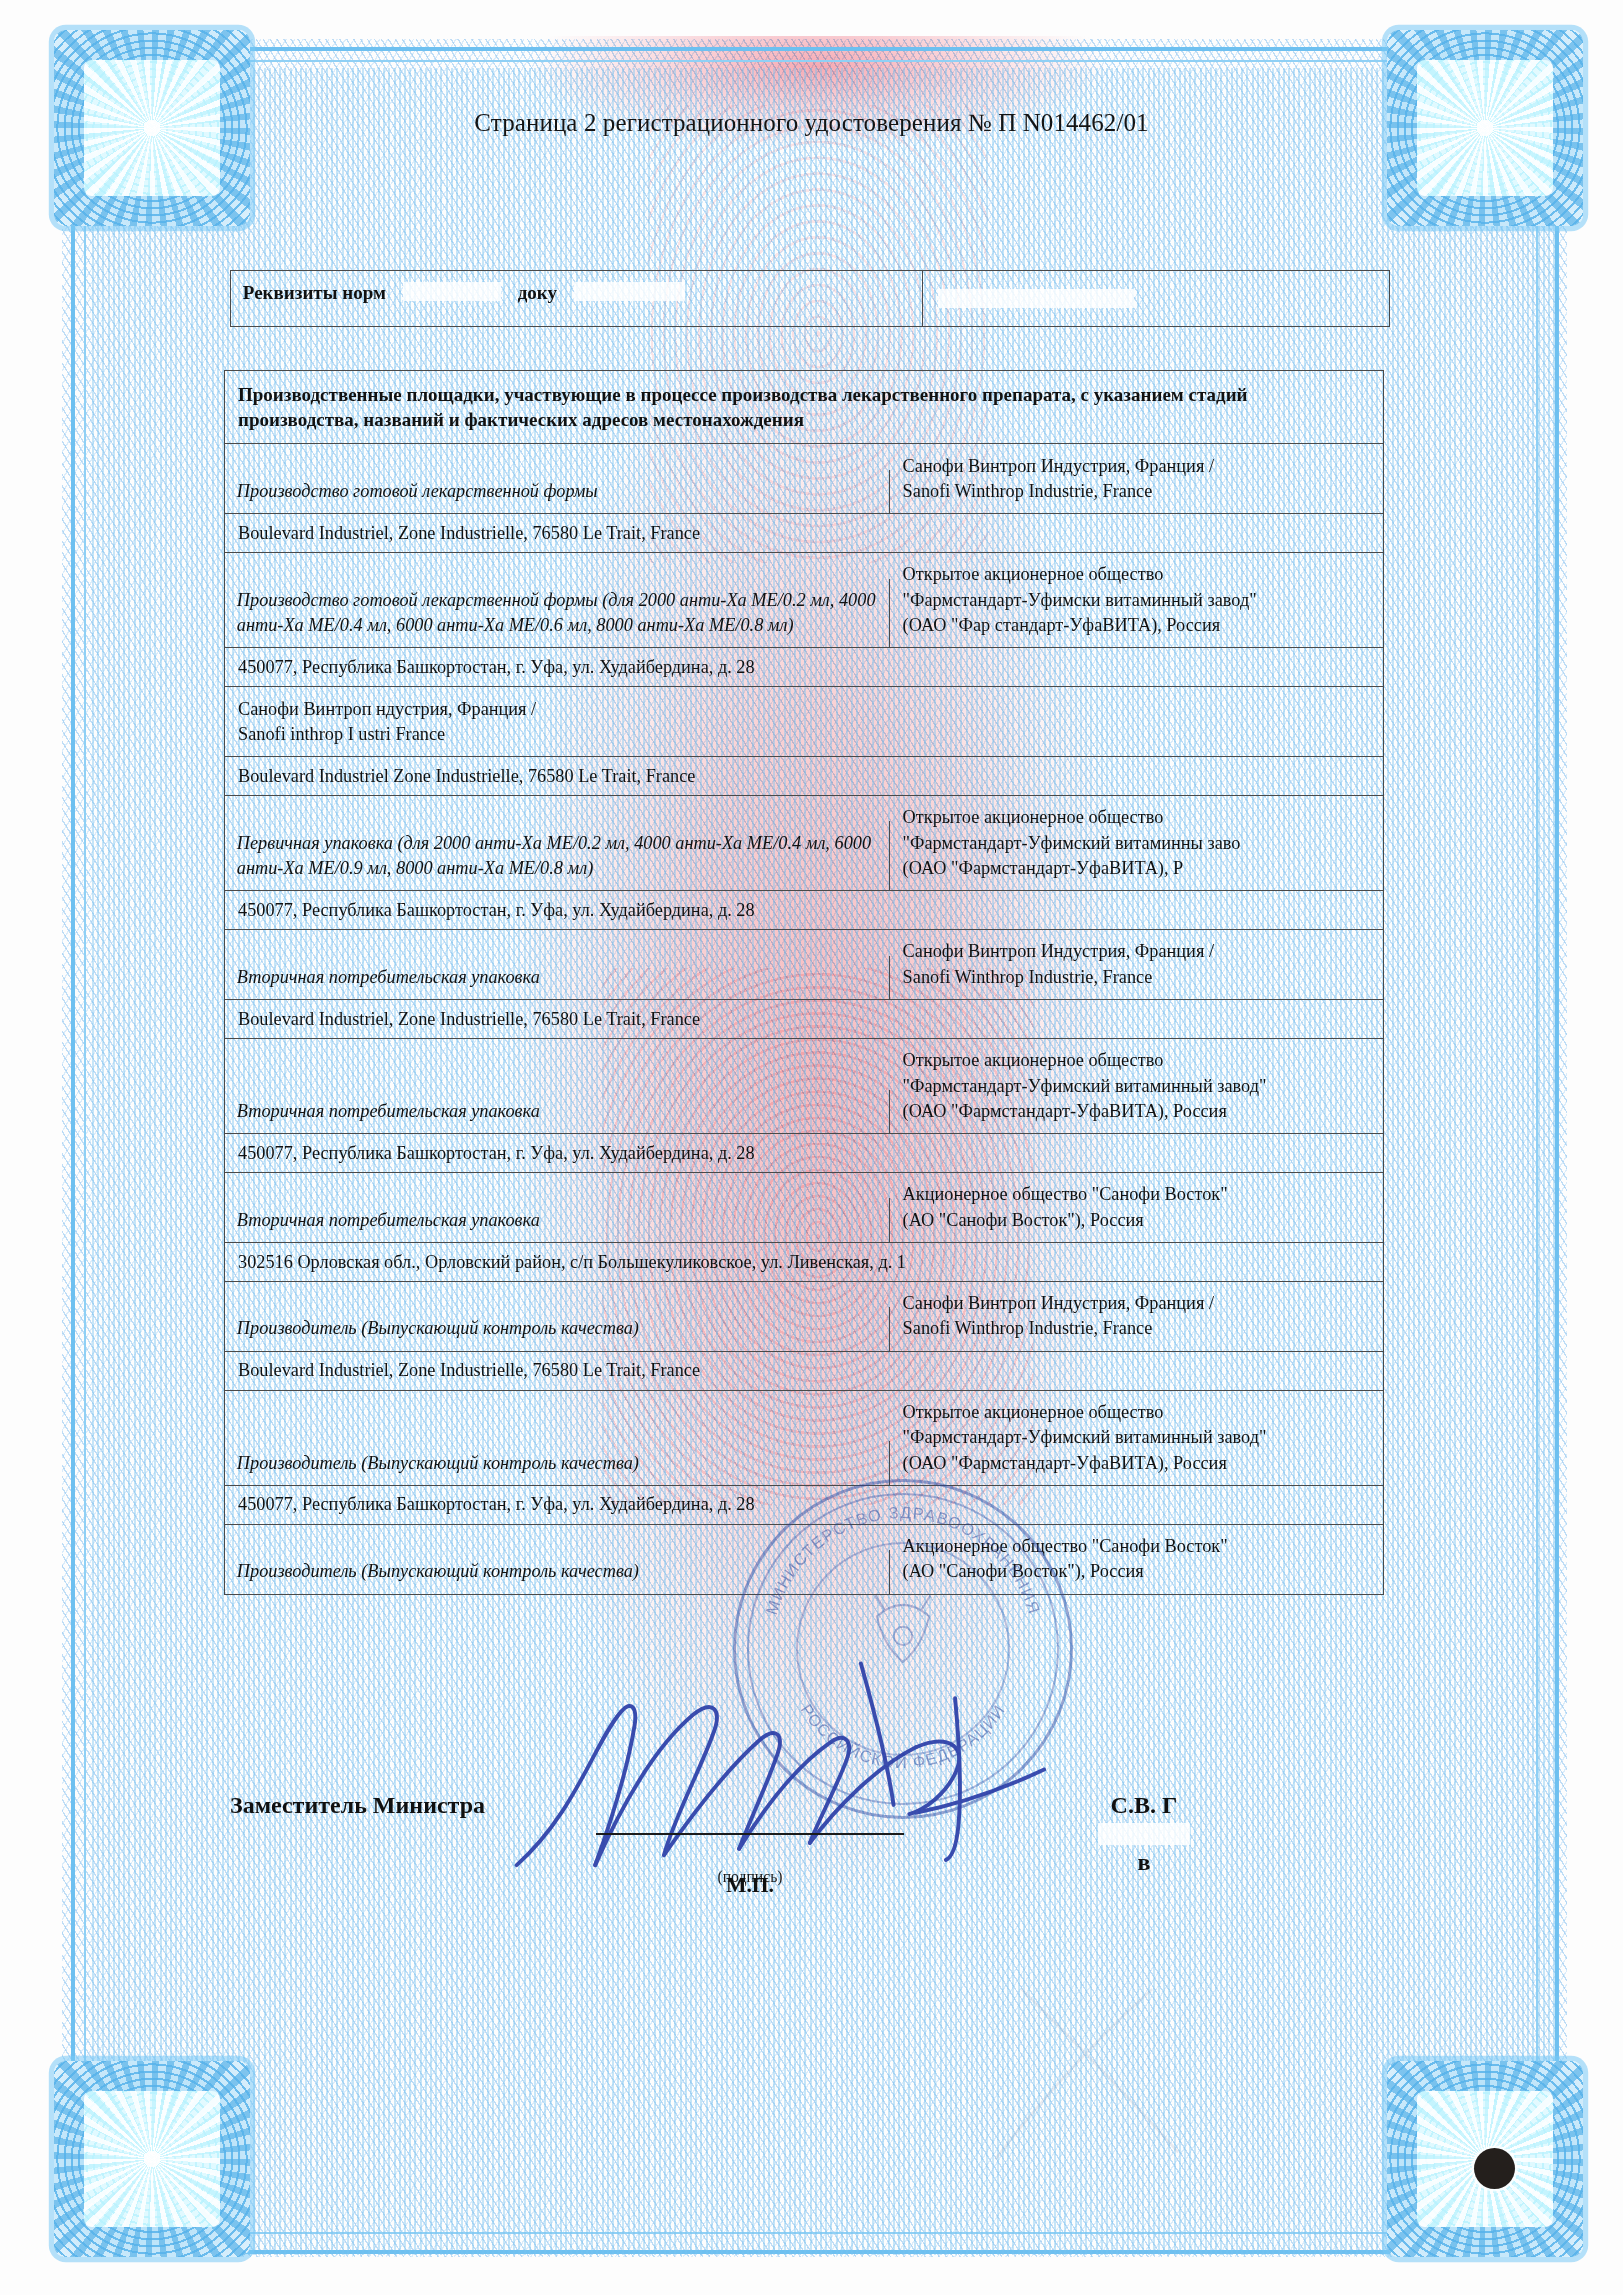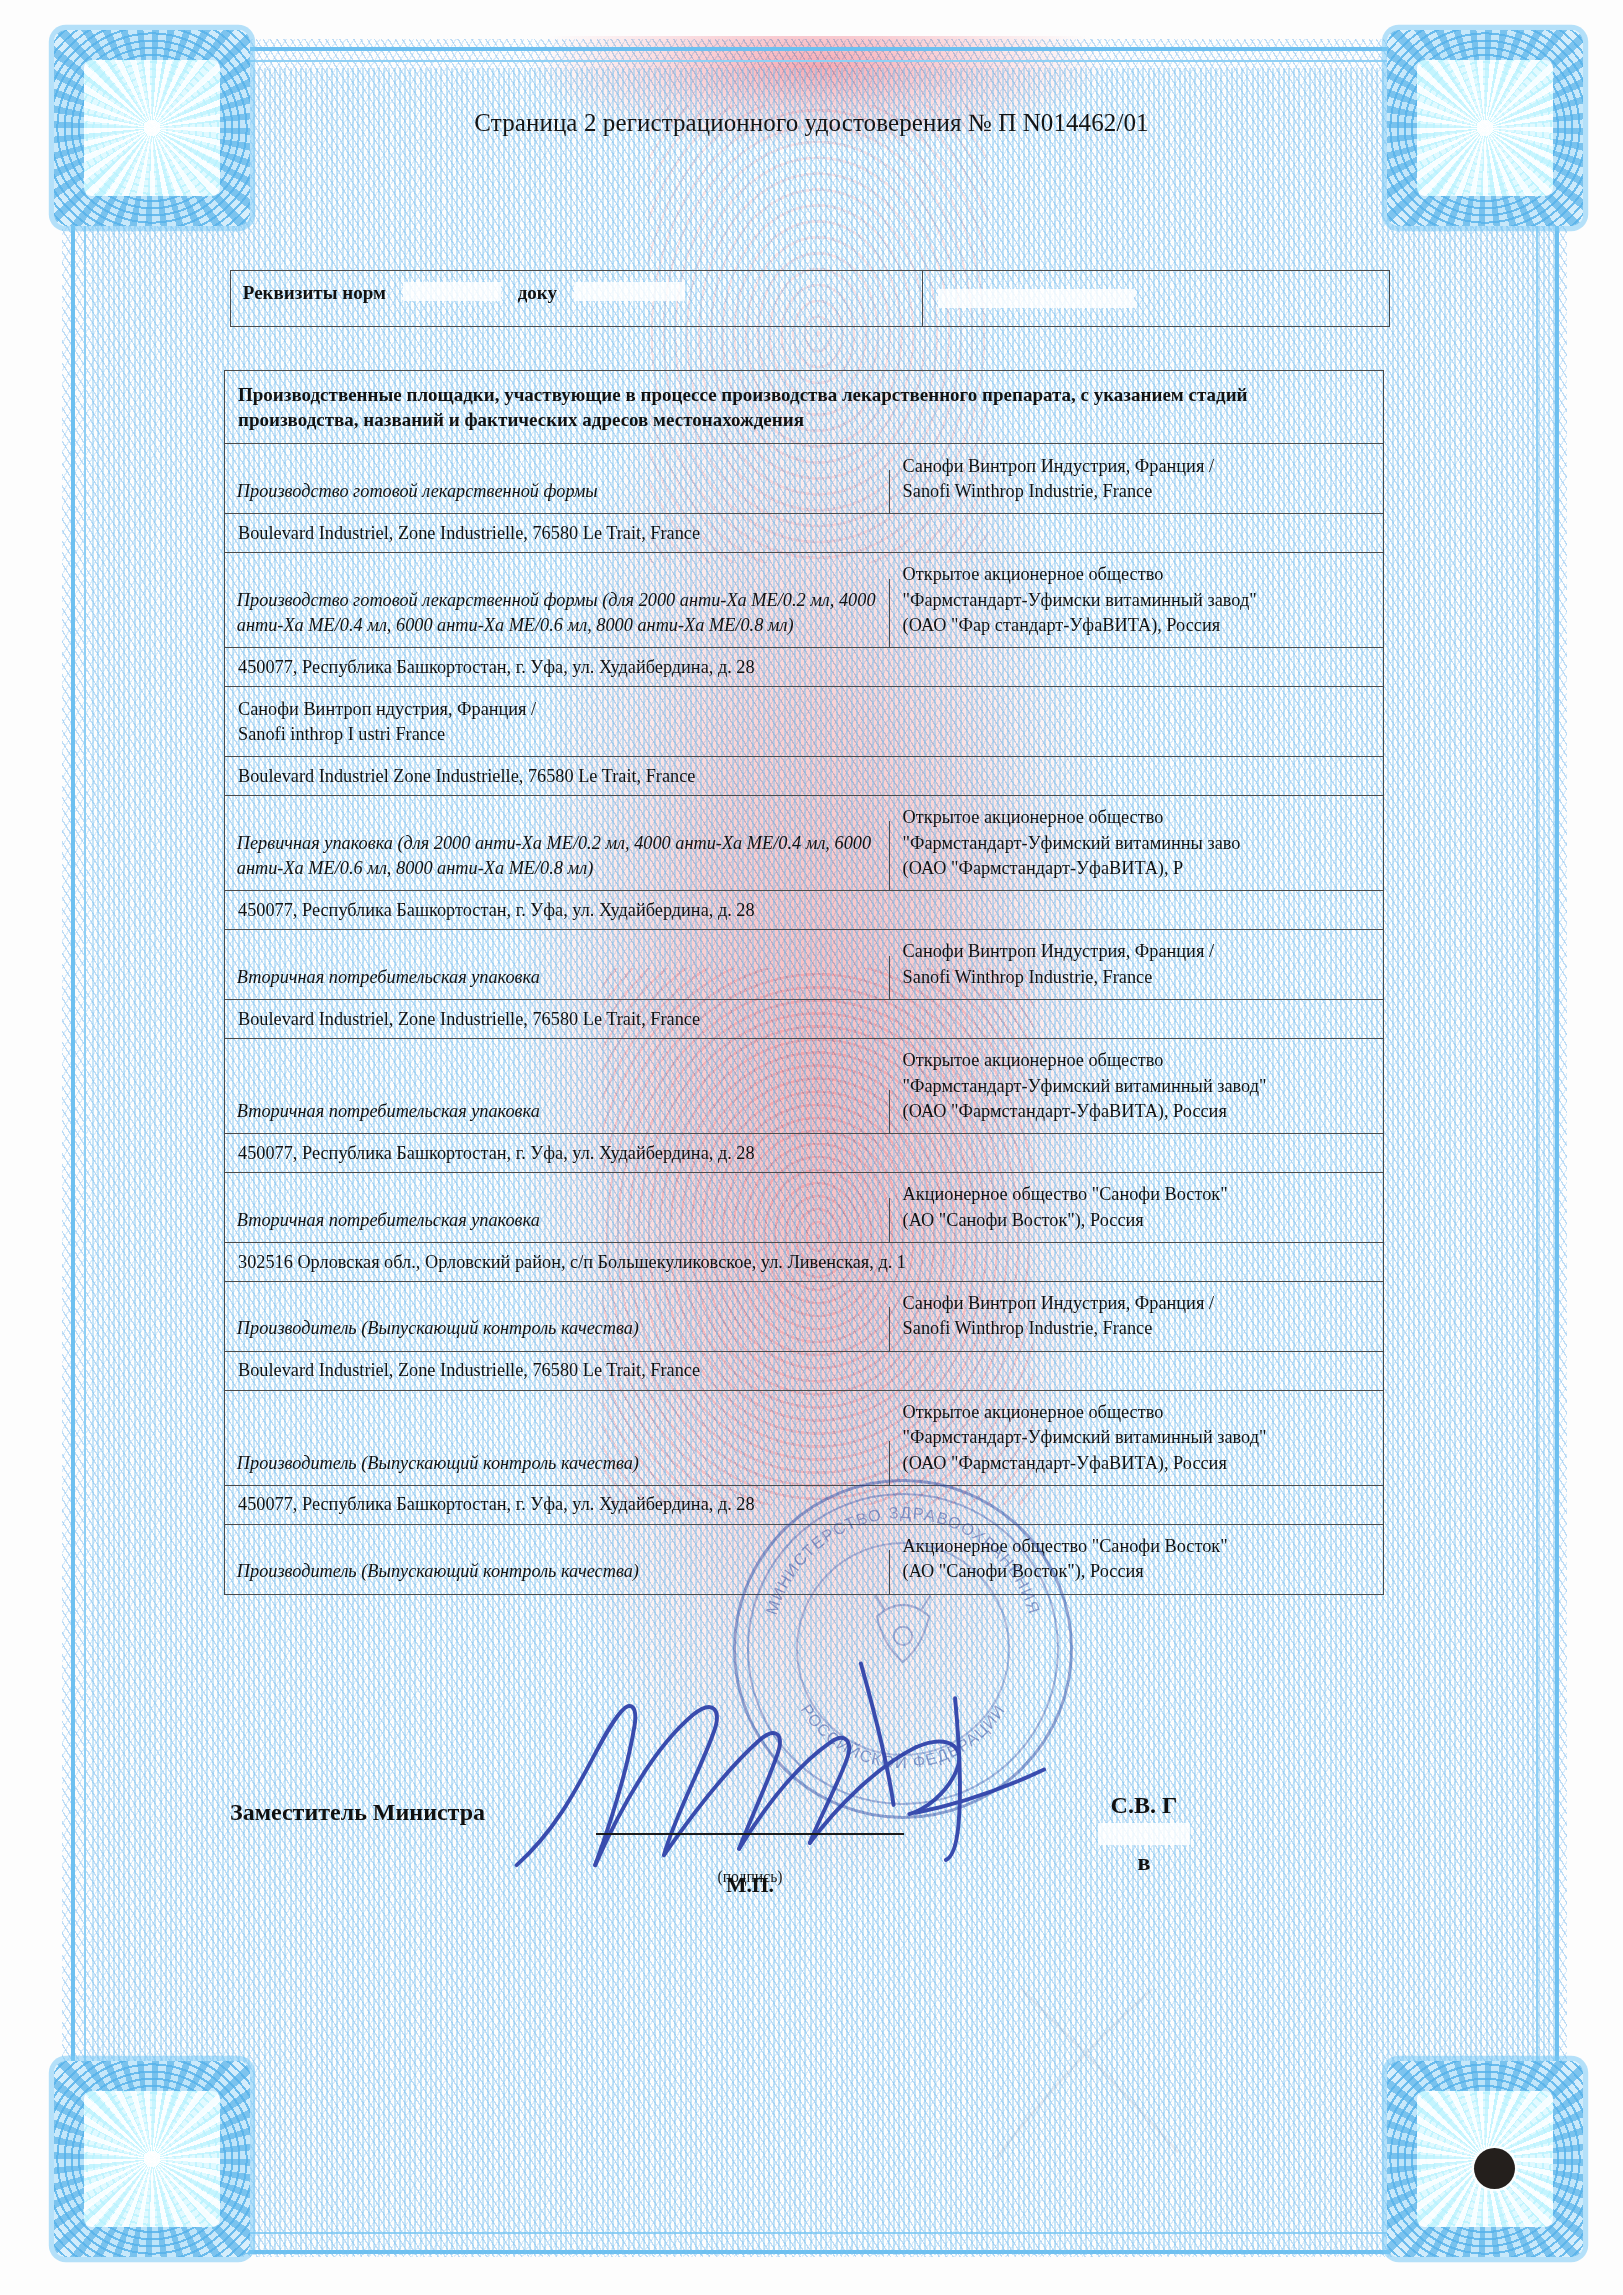--- a/index.html
+++ b/index.html
@@ -133,21 +133,20 @@
   .mt-addr{
     padding:8.5px 13px;font-size:18.3px;color:#111;border-bottom:1.3px solid #4a4a4a;
   }
   .mt-addr:last-child{border-bottom:none;}
 
   
   .sig-block{position:absolute;left:230px;top:1751px;width:1158px;height:170px;}
   .sig-role{
     position:absolute;left:0;top:41px;font-weight:bold;font-size:24px;color:#101010;
     font-family:"Liberation Serif", serif;
-    margin-top:7px;
   }
   .sig-line{
     position:absolute;left:366px;top:82px;width:308px;height:0;border-bottom:2px solid #1b1b1b;
   }
   .sig-caption{
     position:absolute;left:366px;top:89px;width:308px;text-align:center;font-size:15.7px;color:#1b1b1b;margin-top:28px;
   }
   .sig-mp{
     position:absolute;left:366px;top:122px;width:308px;text-align:center;font-size:21.6px;font-weight:bold;color:#101010;
   }
@@ -243,21 +242,21 @@
     </div>
     <div class="mt-addr">450077, Республика Башкортостан, г. Уфа, ул. Худайбердина, д. 28</div>
 
     <div class="mt-row">
       <div class="mt-c2" style="white-space:pre-line">Санофи Винтроп  ндустрия, Франция /
 Sanofi  inthrop I  ustri  France</div>
     </div>
     <div class="mt-addr">Boulevard Industriel  Zone Industrielle, 76580 Le Trait, France</div>
 
     <div class="mt-row">
-      <div class="mt-c1">Первичная упаковка (для 2000 анти-Ха МЕ/0.2 мл, 4000 анти-Ха МЕ/0.4 мл, 6000 анти-Ха МЕ/0.6 мл, 8000 анти-Ха МЕ/0.8 мл)</div>
+      <div class="mt-c1">Первичная упаковка (для 2000 анти-Ха МЕ/0.2 мл, 4000 анти-Ха МЕ/0.4 мл, 6000 анти-Ха МЕ/0.9 мл, 8000 анти-Ха МЕ/0.8 мл)</div>
       <div class="mt-c2" style="white-space:pre-line">Открытое акционерное общество
 "Фармстандарт-Уфимский витаминны  заво
 (ОАО "Фармстандарт-УфаВИТА), Р</div>
     </div>
     <div class="mt-addr">450077, Республика Башкортостан, г. Уфа, ул. Худайбердина, д. 28</div>
 
     <div class="mt-row">
       <div class="mt-c1">Вторичная потребительская упаковка</div>
       <div class="mt-c2" style="white-space:pre-line">Санофи Винтроп Индустрия, Франция /
 Sanofi Winthrop Industrie, France</div>

